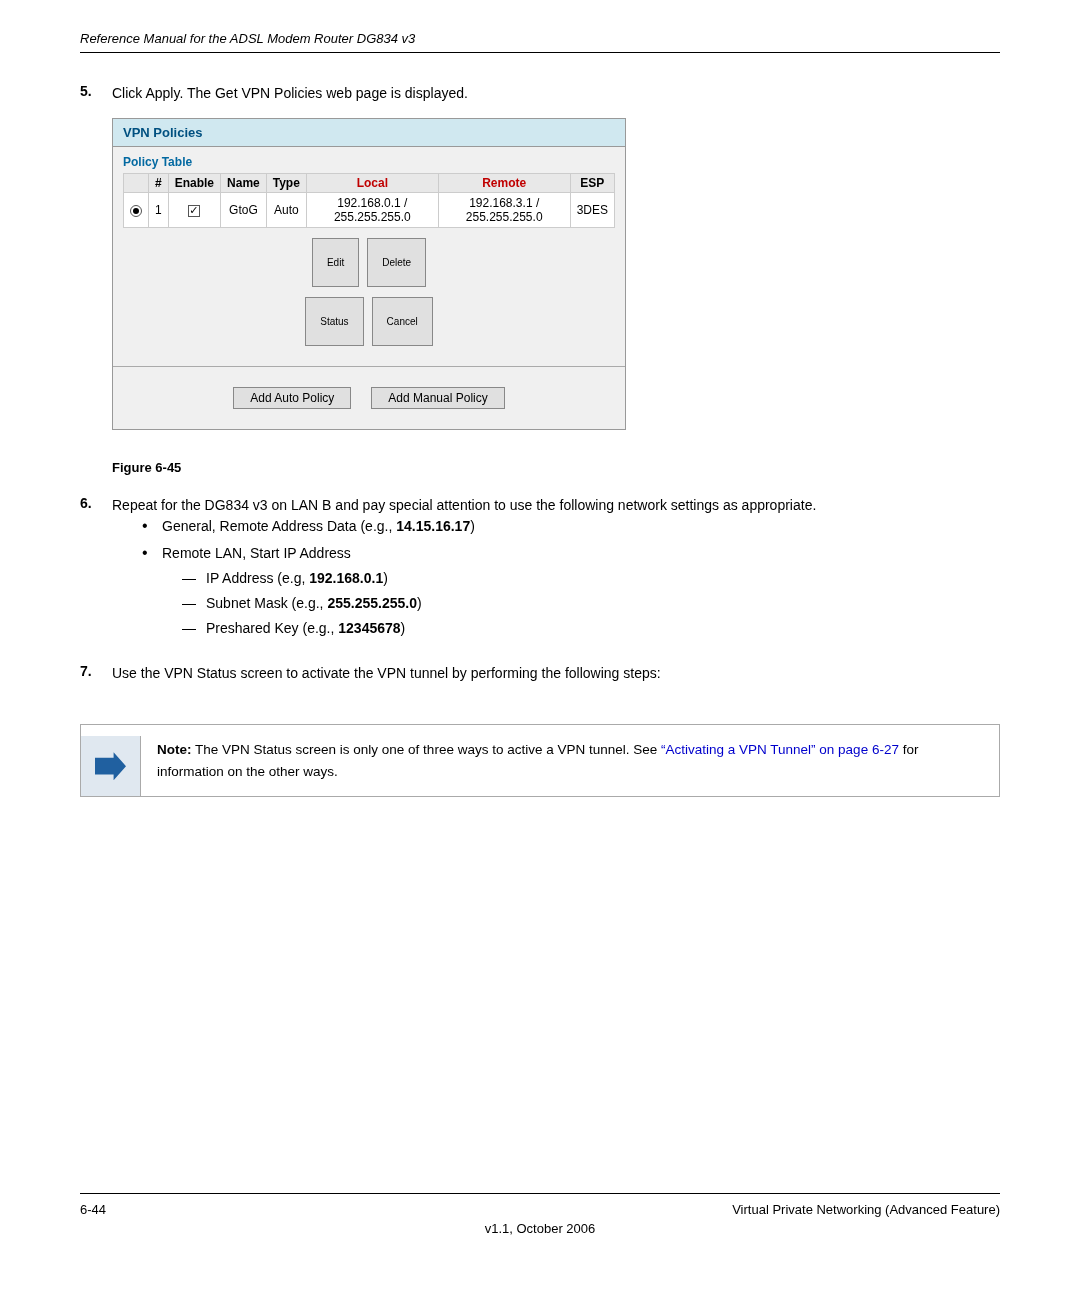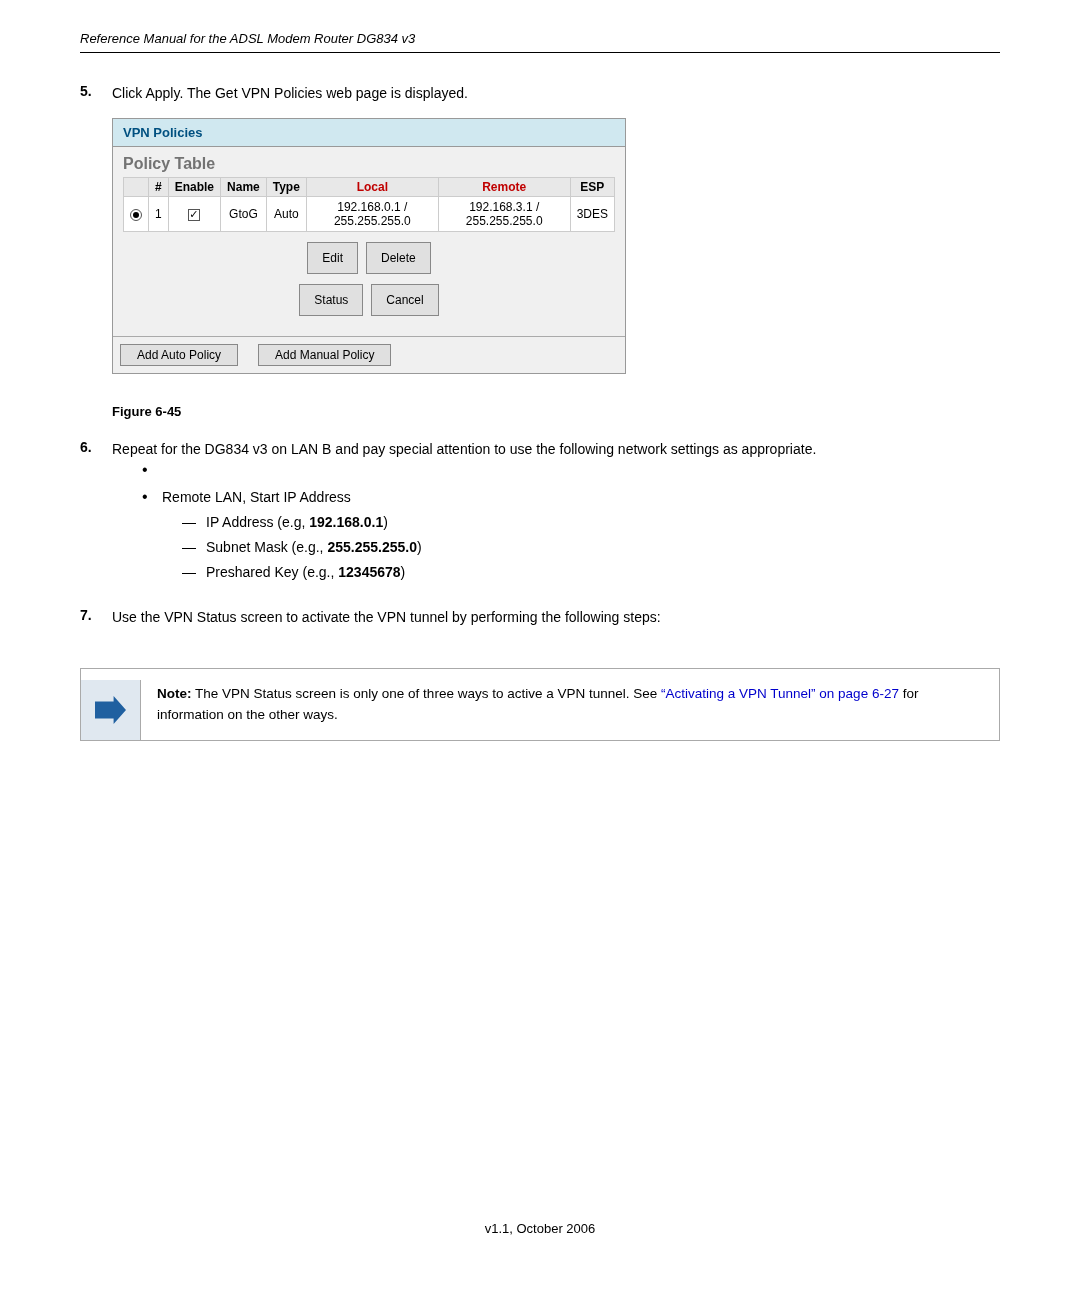--- a/index.html
+++ b/index.html
@@ -65,24 +65,24 @@
       color: #005080;
       border-bottom: 1px solid #999;
     }
 
     .vpn-widget-body {
       padding: 8px 10px;
       background: #f0f0f0;
     }
 
     .policy-table-label {
-      font-size: 16px;
+      font-size: 12px;
       font-weight: bold;
       margin-bottom: 4px;
-      color: #737373;
+      color: #0369a1;
     }
 
     table.policy-table {
       border-collapse: collapse;
       width: 100%;
       font-size: 12px;
       background: #fff;
     }
 
     table.policy-table th {
@@ -108,31 +108,31 @@
     .btn-row {
       display: flex;
       justify-content: center;
       gap: 8px;
       margin-top: 10px;
     }
 
     .widget-btn {
       border: 1px solid #888;
       background: #e0e0e0;
-      padding: 8px 14px;
-      font-size: 12px;
+      padding: 18px 14px;
+      font-size: 10px;
       cursor: pointer;
     }
 
     .bottom-btn-row {
       display: flex;
-      justify-content: flex-start;
+      justify-content: center;
       gap: 20px;
       margin-top: 12px;
-      padding: 7px;
+      padding: 20px;
       border-top: 1px solid #aaa;
     }
 
     .bottom-btn {
       border: 1px solid #888;
       background: #e0e0e0;
       padding: 3px 16px;
       font-size: 12px;
       cursor: pointer;
     }
@@ -364,20 +364,23 @@
   <div class="figure-label" style="margin-left: 32px;">Figure 6-45</div>
 
   <div class="step6-block">
     <span class="step-number">6.</span>
     <div>
       <span class="step-text">Repeat for the DG834 v3 on LAN B and pay special attention to use the following network settings as appropriate.</span>
 
       <ul class="bullet-list">
         <li>
           <span class="bullet-dot">•</span>
+          <span>
+            General, Remote Address Data (e.g., <strong>14.15.16.17</strong>)
+          </span>
         </li>
         <li>
           <span class="bullet-dot">•</span>
           <div>
             <span>Remote LAN, Start IP Address</span>
             <ul class="sub-list">
               <li>
                 <span class="em-dash">—</span>
                 <span>IP Address (e.g, <strong>192.168.0.1</strong>)</span>
               </li>
@@ -404,18 +407,22 @@
   <div class="note-box">
     <div class="note-icon-area">
       <div class="arrow-icon"></div>
     </div>
     <div class="note-content">
       <strong>Note:</strong><span> The VPN Status screen is only one of three ways to active a VPN tunnel. See </span><a href="#">“Activating a VPN Tunnel” on page 6-27</a><span> for information on the other ways.</span>
     </div>
   </div>
 
   <div class="footer-wrapper" style="flex: 1; display: flex; flex-direction: column; justify-content: flex-end;">
+    <div class="footer">
+      <span>6-44</span>
+      <span>Virtual Private Networking (Advanced Feature)</span>
+    </div>
     <div class="footer-center">
       <span>v1.1, October 2006</span>
     </div>
   </div>
 
 </div>
 
 </body></html>

